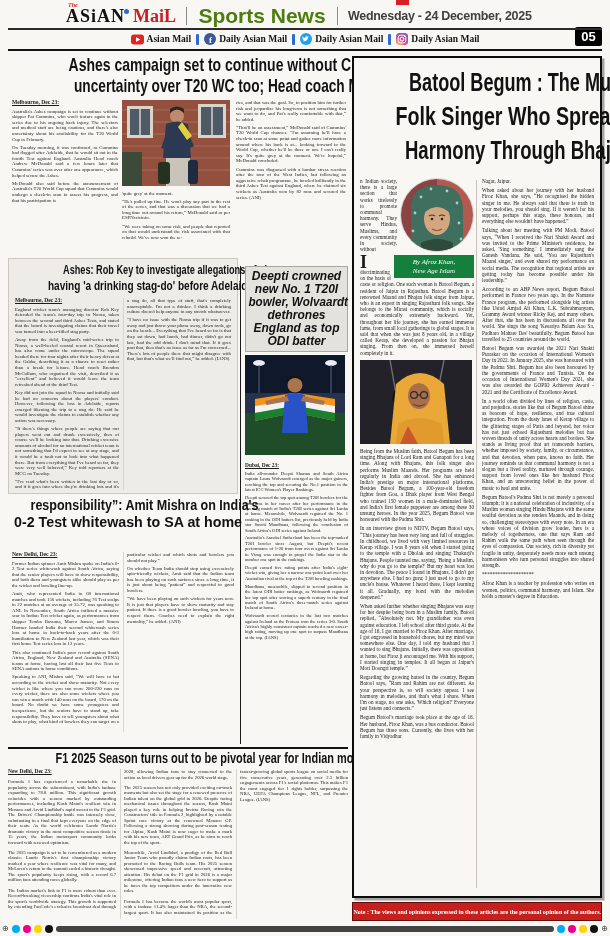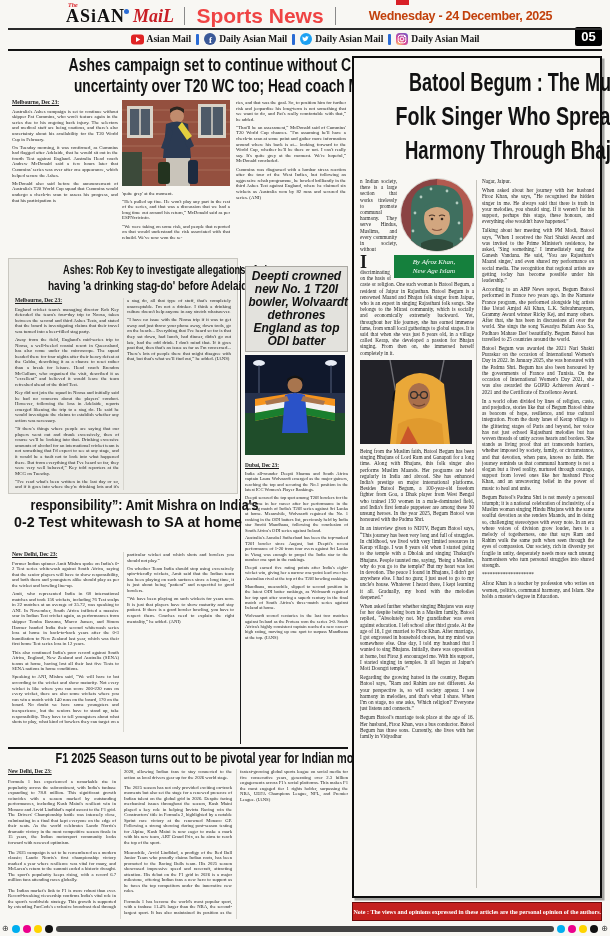--- a/index.html
+++ b/index.html
@@ -7,26 +7,26 @@
         font-family:"Liberation Serif",serif;color:#1c1c1c;}
   .abs{position:absolute;}
 
   
   .top-red{position:absolute;left:396px;top:0;width:13px;height:5px;background:#d81f26;}
   .masthead{position:absolute;left:8px;top:4px;width:594px;height:24px;display:flex;align-items:center;}
   .logo{position:relative;margin-left:58px;white-space:nowrap;}
   .logo-the{position:absolute;left:2px;top:-4px;font-size:6px;color:#d81f26;font-style:italic;font-weight:bold;}
   .logo-black{font-family:"Liberation Serif",serif;font-weight:bold;font-size:18px;letter-spacing:1px;color:#111;}
   .logo-dot{display:inline-block;width:5px;height:5px;border-radius:50%;background:#2a6bd4;margin:0 0 8px -1px;}
-  .logo-red{font-family:"Liberation Serif",serif;font-weight:bold;font-style:italic;font-size:18px;color:#c81e25;}
+  .logo-red{font-family:"Liberation Serif",serif;font-weight:bold;font-size:18px;color:#c81e25;}
   .mast-sep{width:1px;height:18px;background:#8a8a8a;margin:0 10px;}
-  .section-title{font-family:"Liberation Sans",sans-serif;font-weight:bold;font-size:21px;color:#ef4444;
+  .section-title{font-family:"Liberation Sans",sans-serif;font-weight:bold;font-size:21px;color:#4d7c0f;
                  width:130px;text-align:center;}
-  .mast-date{flex:1;text-align:center;font-family:"Liberation Sans",sans-serif;font-weight:bold;
-             font-size:12.5px;letter-spacing:-0.3px;color:#c2410c;}
+  .mast-date{flex:1;font-family:"Liberation Sans",sans-serif;font-weight:bold;
+             font-size:12.5px;letter-spacing:-0.3px;color:#404040;}
   .page-no{width:27px;height:19px;background:#000;color:#fff;font-family:"Liberation Sans",sans-serif;
            font-weight:bold;font-size:13px;display:flex;align-items:center;justify-content:center;border-radius:2px;margin-top:41px;}
   .rule1{position:absolute;left:8px;top:28px;width:594px;height:1.5px;background:#2b2b2b;}
   .social-row{position:absolute;left:8px;top:31px;width:594px;height:16px;display:flex;align-items:center;
               justify-content:center;gap:5px;}
   .social-item{display:flex;align-items:center;gap:3px;font-weight:bold;font-size:9.5px;color:#141414;}
   .soc-bar{width:3px;height:11px;background:#2a6bd4;border-radius:1px;}
   .rule2{position:absolute;left:8px;top:49px;width:594px;height:2px;background:#141414;}
 
   

